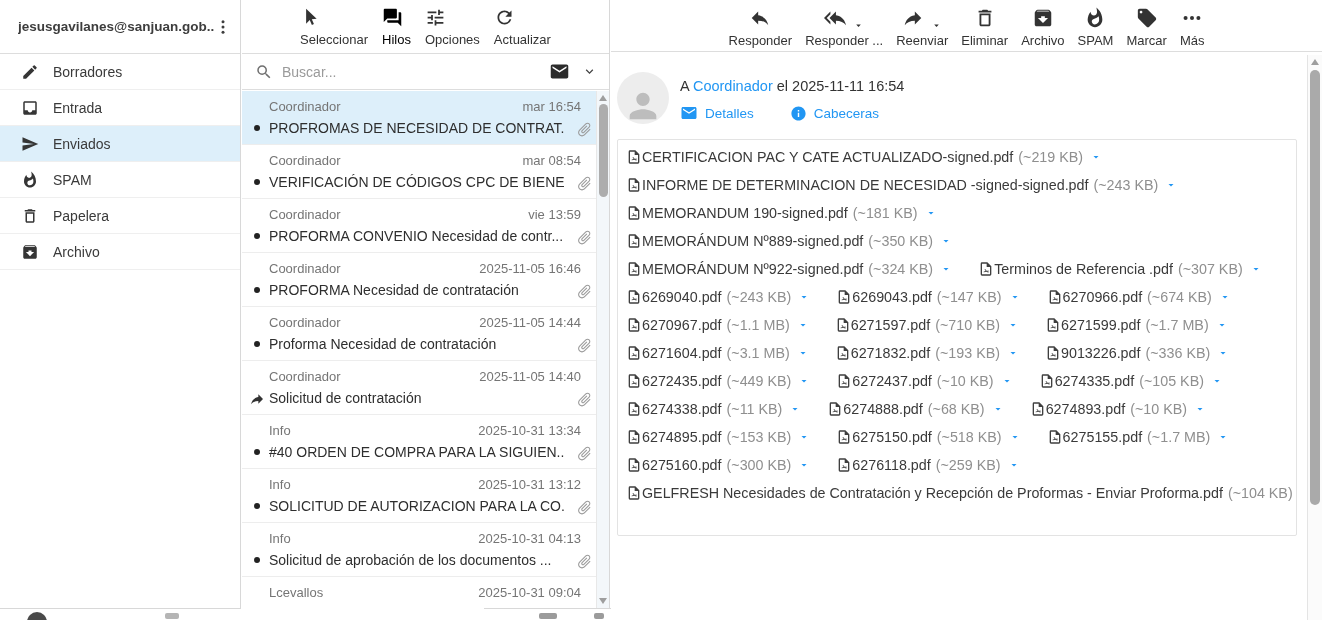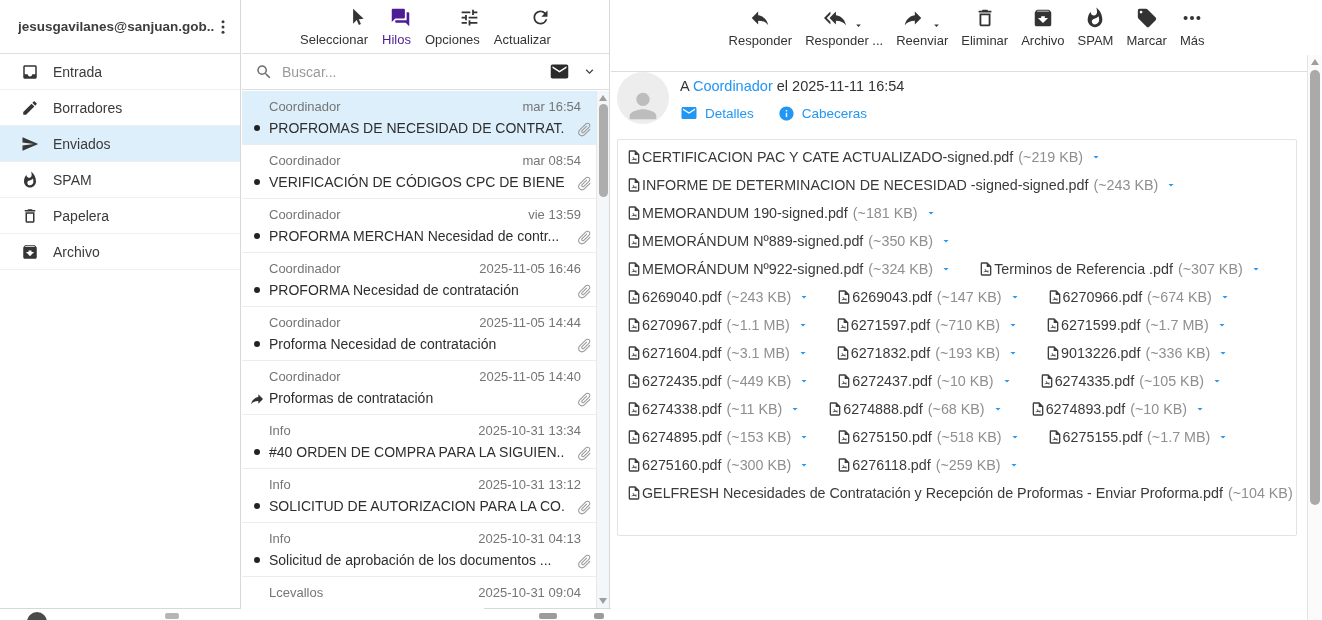--- a/index.html
+++ b/index.html
@@ -13,24 +13,24 @@
   .acct-mail { flex:1; font-size:13.5px; font-weight:700; color:#3d3d3d; white-space:nowrap; overflow:hidden; }
   .acct .kebab { width:18px; height:18px; color:#3d3d3d; cursor:pointer; }
   .folder { height:36px; display:flex; align-items:center; gap:14px; padding-left:21px; border-bottom:1px solid #efefef; cursor:pointer; }
   .folder .ficon { width:18px; height:18px; color:#353535; }
   .folder .flabel { font-size:14px; color:#3a3a3a; }
   .folder.selected { background:#ddeffa; }
 
   
   .listcol { position:absolute; left:242px; top:0; width:368px; height:620px; border-right:1px solid #d8d8d8; background:#fff; }
   .ltoolbar { height:54px; border-bottom:1px solid #ddd; display:flex; justify-content:center; align-items:flex-start; gap:14px; padding-top:7px; }
-  .tbtn { display:flex; flex-direction:column; align-items:flex-end; gap:4px; cursor:pointer; color:#333; }
+  .tbtn { display:flex; flex-direction:column; align-items:flex-start; gap:4px; cursor:pointer; color:#333; }
   .tbtn .ticon { width:21px; height:21px; }
   .tbtn .tlabel { font-size:13px; }
-  .tbtn.disabled { color:#4c1d95; cursor:default; }
+  .tbtn.disabled { color:#000000; cursor:default; }
   .searchrow { height:36px; border-bottom:1px solid #ddd; display:flex; align-items:center; padding:0 12px 0 13px; gap:9px; }
   .searchrow .sicon { width:18px; height:18px; color:#6f6f6f; }
   .searchrow input { flex:1; border:none; outline:none; font-size:14px; color:#c2410c; font-family:"Liberation Sans",sans-serif; }
   .searchrow input::placeholder { color:#9a9a9a; }
   .searchrow .menv { width:21px; height:21px; color:#2b2b2b; cursor:pointer; }
   .searchrow .mchev { width:15px; height:15px; color:#444; cursor:pointer; margin-left:3px; }
 
   .msglist { position:absolute; top:91px; left:0; right:0; bottom:12px; overflow:hidden; }
   .msg { position:relative; height:54px; border-bottom:1px solid #ededed; cursor:pointer; background:#fff; }
   .msg.selected { background:#ddeffa; }
@@ -43,39 +43,39 @@
 
   
   .lscroll { position:absolute; right:0; top:91px; bottom:12px; width:13px; background:#f3f7fa; border-left:1px solid #e8e8e8; }
   .arr-up, .arr-dn { position:absolute; left:2px; width:0; height:0; border-left:4.5px solid transparent; border-right:4.5px solid transparent; }
   .arr-up { top:4px; border-bottom:6px solid #9e9e9e; }
   .arr-dn { bottom:4px; border-top:6px solid #9e9e9e; }
   .lthumb { position:absolute; left:2px; top:13px; width:9px; height:93px; border-radius:5px; background:#adadad; }
 
   
   .viewcol { position:absolute; left:611px; top:0; right:0; height:620px; background:#fff; }
-  .vtoolbar { height:72px; border-bottom:1px solid #ddd; display:flex; justify-content:center; align-items:flex-start; gap:13px; padding-top:7px; }
+  .vtoolbar { height:52px; border-bottom:1px solid #ddd; display:flex; justify-content:center; align-items:flex-start; gap:13px; padding-top:7px; }
   .vbtn { display:flex; flex-direction:column; align-items:center; gap:4px; cursor:pointer; color:#333; }
   .vbtn .irow { display:flex; align-items:flex-end; gap:7px; height:22px; }
   .vbtn .vicon { width:22px; height:22px; }
   .vbtn .vcaret { width:11px; height:11px; color:#333; margin-bottom:-2px; }
   .vbtn .vlabel { font-size:13px; }
 
   .vbody { position:absolute; top:55px; left:0; right:15px; bottom:0; padding:8px 0 0 6px; overflow:hidden; }
   .subject { font-size:19px; font-weight:700; color:#23252d; line-height:27px; max-width:697px; }
   .extlink { display:inline-block; width:17px; height:17px; background:#29a9f1; border-radius:3px; vertical-align:-2px; margin-left:7px; cursor:pointer; }
   .extlink svg { display:block; width:17px; height:17px; }
 
   .senderrow { display:flex; margin-top:9px; }
   .avatar { width:52px; height:52px; border-radius:50%; background:#ededed; overflow:hidden; display:flex; align-items:flex-end; justify-content:center; }
   .avatar svg { width:40px; height:40px; color:#bdbdbd; fill:currentColor; margin-bottom:-2px; }
   .sinfo { margin-left:11px; padding-top:6px; }
   .sline1 { font-size:14.5px; color:#333; }
   .sline1 a { color:#2196f3; text-decoration:none; cursor:pointer; }
-  .sline2 { margin-top:10px; display:flex; align-items:center; gap:24px; }
+  .sline2 { margin-top:10px; display:flex; align-items:center; gap:36px; }
   .slink { display:flex; align-items:center; gap:7px; color:#2196f3; font-size:13.5px; cursor:pointer; }
   .slink .likon { width:18px; height:18px; color:#2196f3; }
   .slink .likon.round { width:17px; height:17px; }
 
   .attbox { margin-top:15px; width:680px; border:1px solid #e3e3e3; border-radius:2px; padding:3px 8px 0 8px;
             display:flex; flex-wrap:wrap; column-gap:26px; align-content:flex-start; }
   .att { display:flex; align-items:center; height:28px; white-space:nowrap; cursor:pointer; }
   .att .pdfic { width:16px; height:16px; color:#3f3f3f; flex:none; }
   .att .aname { font-size:14.3px; color:#3a3a3a; }
   .att .asize { font-size:14.3px; color:#8f8f8f; margin-left:5px; }
@@ -181,29 +181,29 @@
 <div class="sidebar">
   <div class="acct">
     <span class="acct-mail">jesusgavilanes@sanjuan.gob....</span>
     <svg class="ic kebab">
         <use href="#i-kebab"></use>
       </svg>
   </div>
   <div>
     <div class="folder">
         <svg class="ic ficon">
-          <use href="#i-inbox"></use>
-        </svg>
-        <span class="flabel">Entrada</span>
+          <use href="#i-pencil"></use>
+        </svg>
+        <span class="flabel">Borradores</span>
       </div>
       <div class="folder">
         <svg class="ic ficon">
-          <use href="#i-pencil"></use>
-        </svg>
-        <span class="flabel">Borradores</span>
+          <use href="#i-inbox"></use>
+        </svg>
+        <span class="flabel">Entrada</span>
       </div>
       <div class="folder selected">
         <svg class="ic ficon">
           <use href="#i-send"></use>
         </svg>
         <span class="flabel">Enviados</span>
       </div>
       <div class="folder">
         <svg class="ic ficon">
           <use href="#i-fire"></use>
@@ -287,21 +287,21 @@
         <span class="msubj">VERIFICACIÓN DE CÓDIGOS CPC DE BIENE...</span>
         <svg class="ic clip">
           <use href="#i-clip"></use>
         </svg>
       </div>
       <div class="msg">
         <span class="msender">Coordinador</span>
         <span class="mdate">vie 13:59</span>
         <i class="dot"></i>
 
-        <span class="msubj">PROFORMA MERCHAN Necesidad de contr...</span>
+        <span class="msubj">PROFORMA CONVENIO Necesidad de contr...</span>
         <svg class="ic clip">
           <use href="#i-clip"></use>
         </svg>
       </div>
       <div class="msg">
         <span class="msender">Coordinador</span>
         <span class="mdate">2025-11-05 16:46</span>
         <i class="dot"></i>
 
         <span class="msubj">PROFORMA Necesidad de contratación</span>
@@ -319,21 +319,21 @@
           <use href="#i-clip"></use>
         </svg>
       </div>
       <div class="msg">
         <span class="msender">Coordinador</span>
         <span class="mdate">2025-11-05 14:40</span>
 
         <svg class="ic fwdic">
           <use href="#i-forward"></use>
         </svg>
-        <span class="msubj">Proformas de contratación</span>
+        <span class="msubj">Solicitud de contratación</span>
         <svg class="ic clip">
           <use href="#i-clip"></use>
         </svg>
       </div>
       <div class="msg">
         <span class="msender">Info</span>
         <span class="mdate">2025-10-31 13:34</span>
         <i class="dot"></i>
 
         <span class="msubj">#40 ORDEN DE COMPRA PARA LA SIGUIEN...</span>

